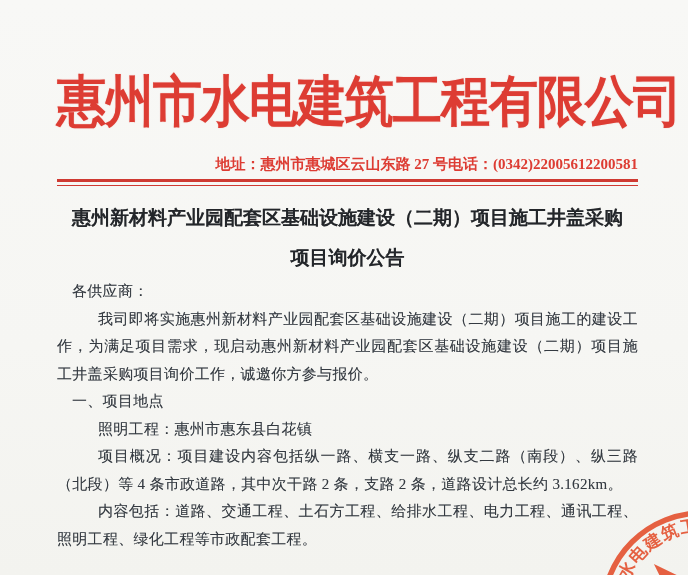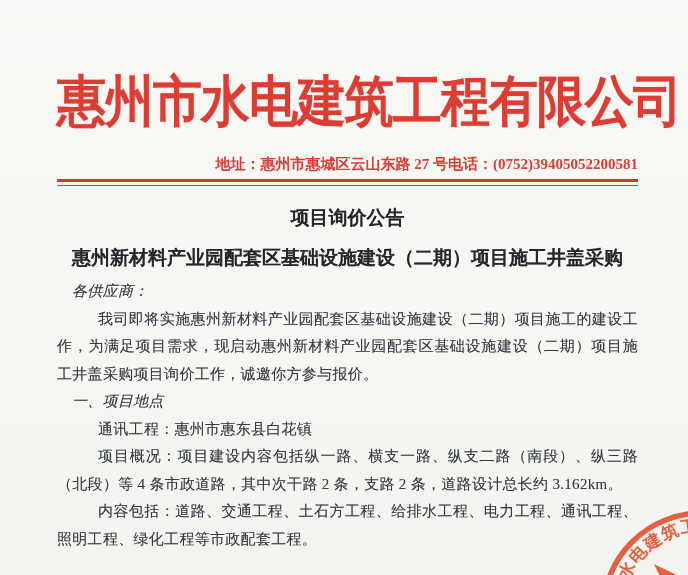--- a/index.html
+++ b/index.html
@@ -57,21 +57,21 @@
   .body-text{
     font-size:15px;
     line-height:27.5px;
     color:var(--body-text);
     text-align:justify;
     text-justify:inter-character;
     letter-spacing:.3px;
     text-shadow:0 0 .4px rgba(40,45,55,.35);
   }
   .body-text p{margin:0;}
-  .salutation,.section-heading{padding-left:15px;font-style:italic;}
+  .salutation,.section-heading{padding-left:15px;}
   .para{text-indent:41px;}
   .seal{
     position:absolute;
     left:582px;top:492px;
     width:240px;height:240px;
     opacity:.9;
     pointer-events:none;
   }
   .seal-ring{fill:none;stroke:var(--seal-red);stroke-width:5.5px;}
   .seal-star{fill:var(--seal-red);}
@@ -84,39 +84,39 @@
 </style>
 </head>
 <body>
 
 <div class="page">
   <div class="content">
     <h1 class="company-name">惠州市水电建筑工程有限公司</h1>
 
     <div class="info-line">
       <span>地址：惠州市惠城区云山东路 27 号</span>
-      <span>电话：(0752)3940505</span>
+      <span>电话：(0342)2200561</span>
       <span>2200581</span>
     </div>
 
     <div class="rules">
       <div class="rule-thick"></div>
       <div class="rule-thin"></div>
     </div>
 
     <h2 class="doc-title">
+      <div>惠州新材料产业园配套区基础设施建设（二期）项目施工井盖采购</div>
       <div>项目询价公告</div>
-      <div>惠州新材料产业园配套区基础设施建设（二期）项目施工井盖采购</div>
     </h2>
 
     <div class="body-text">
       <p class="salutation">各供应商：</p>
       <p class="para">我司即将实施惠州新材料产业园配套区基础设施建设（二期）项目施工的建设工作，为满足项目需求，现启动惠州新材料产业园配套区基础设施建设（二期）项目施工井盖采购项目询价工作，诚邀你方参与报价。</p>
       <p class="section-heading">一、项目地点</p>
-      <p class="para">通讯工程：惠州市惠东县白花镇</p>
+      <p class="para">照明工程：惠州市惠东县白花镇</p>
       <p class="para">项目概况：项目建设内容包括纵一路、横支一路、纵支二路（南段）、纵三路（北段）等 4 条市政道路，其中次干路 2 条，支路 2 条，道路设计总长约 3.162km。</p>
       <p class="para">内容包括：道路、交通工程、土石方工程、给排水工程、电力工程、通讯工程、照明工程、绿化工程等市政配套工程。</p>
     </div>
   </div>
 
   <svg class="seal" id="seal-svg" viewBox="-120 -120 240 240">
     <circle class="seal-ring" cx="0" cy="0" r="99"></circle>
     <path class="seal-star" id="seal-star" d="M -48.1,-48.1 L -4.2,-26.7 L 30.9,-60.6 L 24.1,-12.3 L 67.2,10.6 L 19.1,19.1 L 10.6,67.2 L -12.3,24.1 L -60.6,30.9 L -26.7,-4.2 Z"></path>
     <g id="seal-chars">
         <text class="seal-char" transform="translate(-84.7 14.9) rotate(-100)">惠</text>

